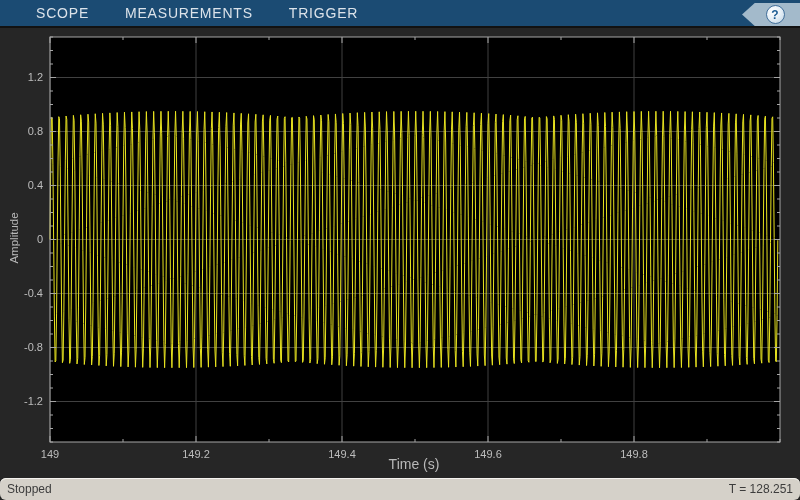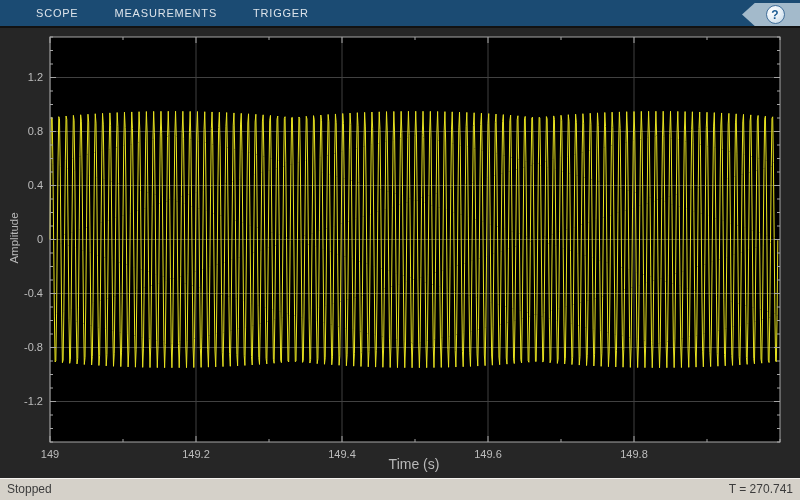--- a/index.html
+++ b/index.html
@@ -10,21 +10,21 @@
   }
   
   .toolbar{
     position:absolute;left:0;top:0;width:800px;height:28px;
     background:#1b4b73;
     display:flex;align-items:center;
     border-bottom:2px solid #121212;
     box-sizing:border-box;
   }
   .tab{
-    color:#dce3ea;font-size:11px;letter-spacing:.8px;
+    color:#dce3ea;font-size:14px;letter-spacing:.8px;
     margin-left:36px;cursor:default;white-space:nowrap;
   }
   .help-tag{
     position:absolute;right:0;top:3px;width:58px;height:23px;
     background:#a3bacb;
     clip-path:polygon(0 50%,22% 0,100% 0,100% 100%,22% 100%);
     display:flex;align-items:center;justify-content:center;
   }
   .help-btn{
     width:19px;height:19px;border-radius:50%;
@@ -188,18 +188,18 @@
         <text x="43" y="159" text-anchor="end" fill="#bdbdbd" font-size="11px" font-family="&quot;Liberation Sans&quot;,&quot;DejaVu Sans&quot;,sans-serif">0.4</text>
         <text x="43" y="213" text-anchor="end" fill="#bdbdbd" font-size="11px" font-family="&quot;Liberation Sans&quot;,&quot;DejaVu Sans&quot;,sans-serif">0</text>
         <text x="43" y="267" text-anchor="end" fill="#bdbdbd" font-size="11px" font-family="&quot;Liberation Sans&quot;,&quot;DejaVu Sans&quot;,sans-serif">-0.4</text>
         <text x="43" y="321" text-anchor="end" fill="#bdbdbd" font-size="11px" font-family="&quot;Liberation Sans&quot;,&quot;DejaVu Sans&quot;,sans-serif">-0.8</text>
         <text x="43" y="375" text-anchor="end" fill="#bdbdbd" font-size="11px" font-family="&quot;Liberation Sans&quot;,&quot;DejaVu Sans&quot;,sans-serif">-1.2</text>
       </svg>
     <div class="ylabel">Amplitude</div>
     <div class="xlabel">Time (s)</div>
   </div>
 
-  <div class="statusbar" style="background: rgb(213, 209, 201);">
+  <div class="statusbar" style="background: rgb(213, 209, 201); border-radius: 6px;">
     <span>Stopped</span>
-    <span>T = 270.741</span>
+    <span>T = 128.251</span>
   </div>
 
 </div>
 
 </body></html>

